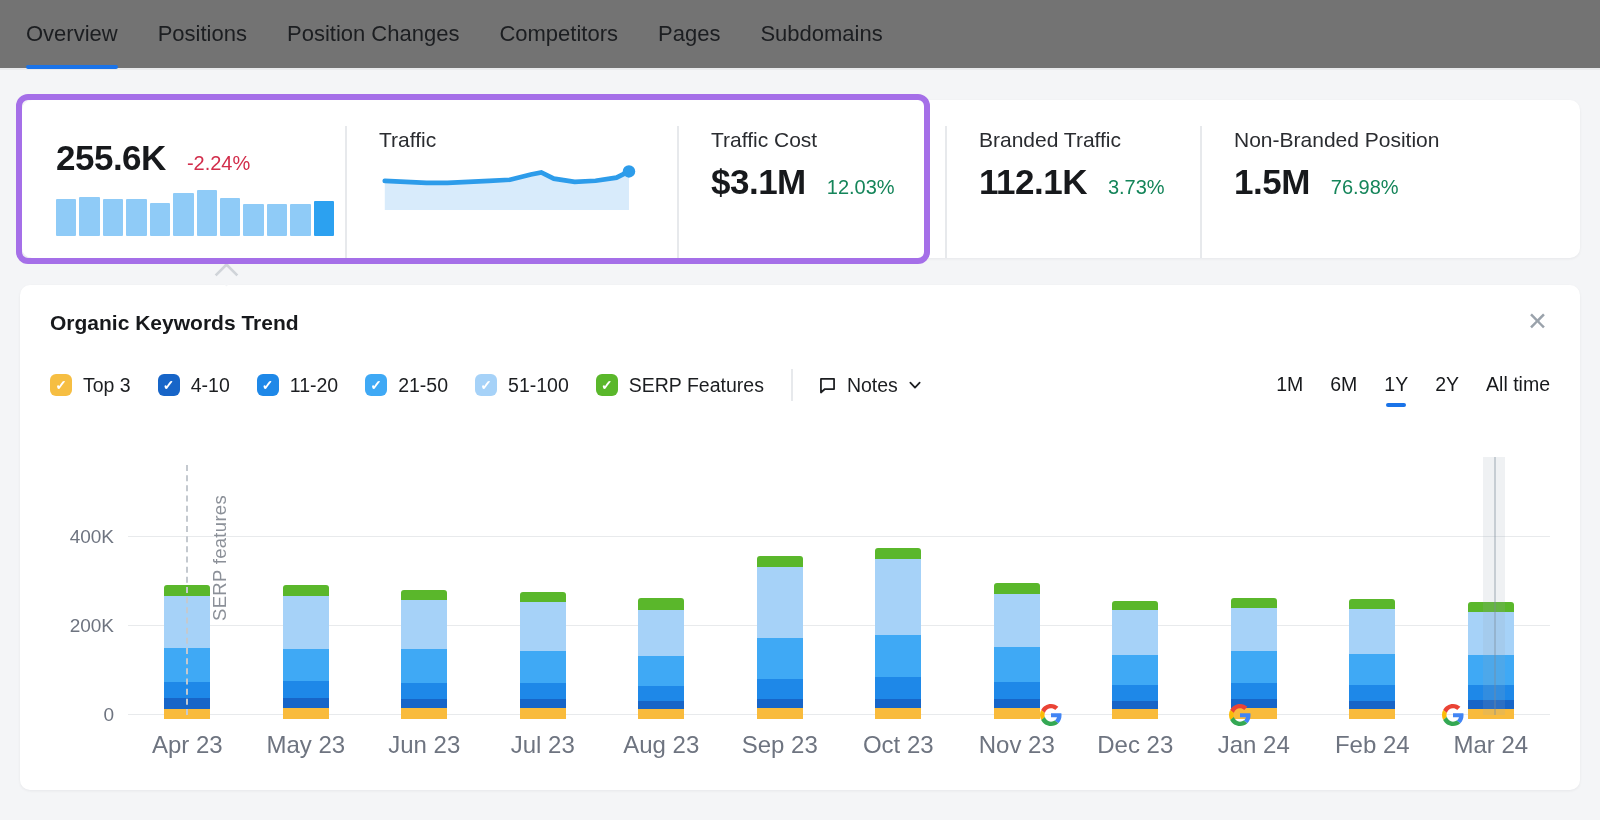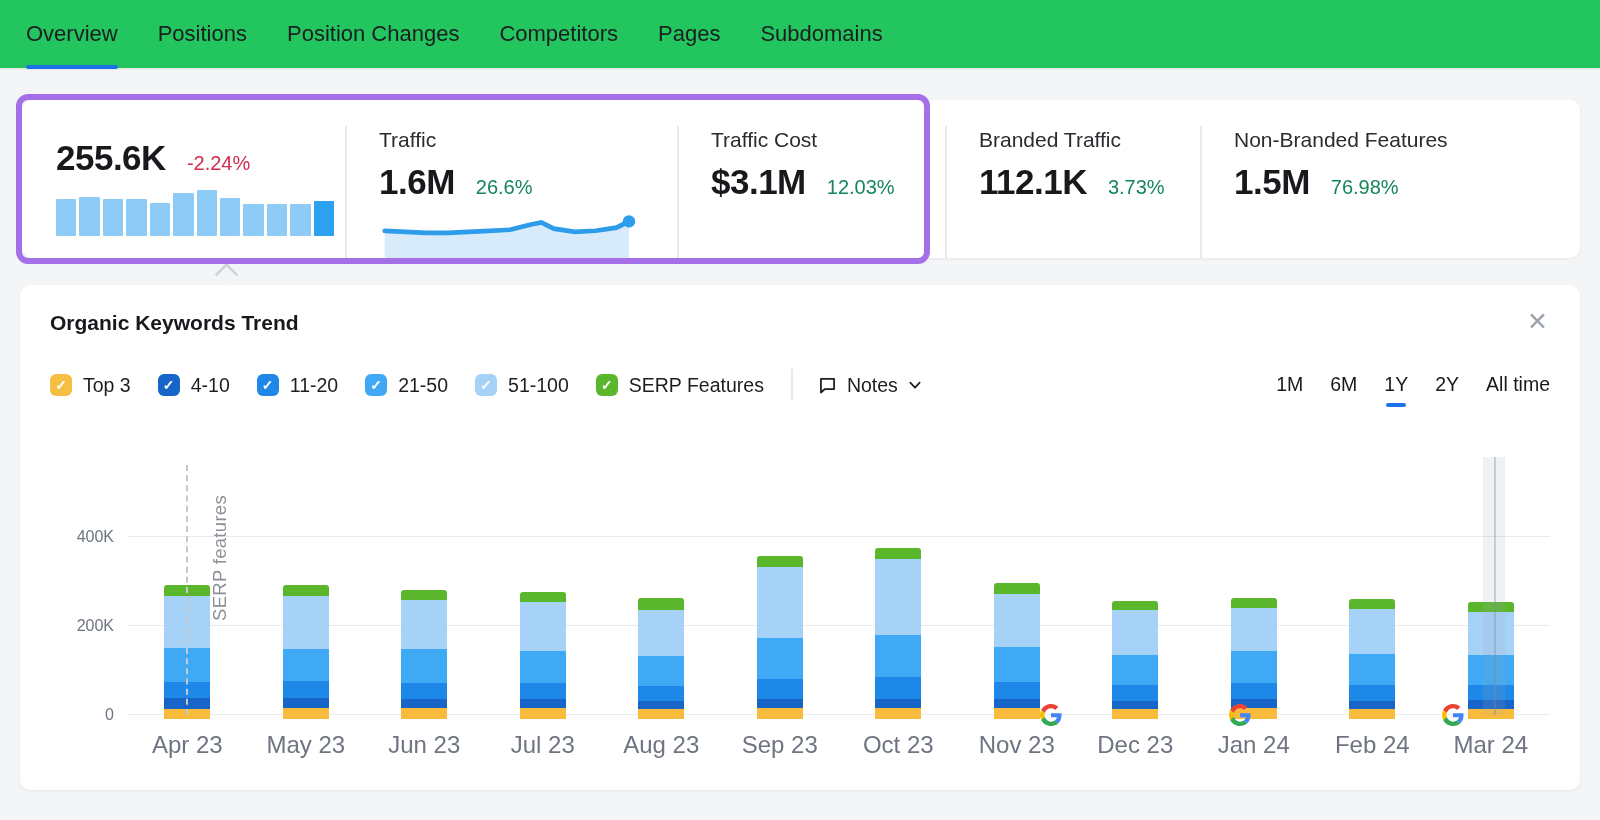--- a/index.html
+++ b/index.html
@@ -1,20 +1,20 @@
 <!DOCTYPE html>
 <html><head>
 <meta charset="utf-8">
 <style>
   * { margin:0; padding:0; box-sizing:border-box; }
   html,body { width:1600px; height:820px; overflow:hidden; }
   body { font-family:"Liberation Sans", sans-serif; background:#f4f5f7; color:#1c1e21; }
 
   
-  .topnav { background:#22c55e; height:70px; display:flex; align-items:center; gap:40px;
+  .topnav { background:#737373; height:70px; display:flex; align-items:center; gap:40px;
             padding:0 26px; border-bottom:2px solid #e9eaec;text-align:center; }
   .tab { font-size:22px; font-weight:500; color:#1c1e21; position:relative; cursor:pointer;
          height:70px; display:flex; align-items:center; }
   .tab.active::after { content:""; position:absolute; left:0; right:0; bottom:0;
          height:4px; border-radius:3px; background:#1a73e8; }
 
   
   .metrics-row { position:relative; margin:30px 20px 0 22px; width:1558px; height:158px;
                  background:#fff; border-radius:10px; display:flex;
                  box-shadow:0 1px 3px rgba(23,25,28,.06); padding:26px 0 0 0; }
@@ -54,21 +54,21 @@
   .notes-btn { display:flex; align-items:center; gap:9px; cursor:pointer; }
   .notes-label { font-size:19.5px; color:#1c1e21; }
   .ranges { margin-left:auto; display:flex; align-items:center; gap:27px; }
   .range { font-size:19.5px; color:#17191c; position:relative; cursor:pointer; padding-bottom:2px; }
   .range.active::after { content:""; position:absolute; left:2px; right:2px; bottom:-9px;
                          height:4px; border-radius:2px; background:#1a73e8; }
 
   
   .chart-wrap { margin-top:56px; display:flex; }
   .yaxis { position:relative; width:78px; height:262px; flex:0 0 78px; }
-  .ytick { position:absolute; right:14px; transform:translateY(50%); font-size:16px; color:#6e7480; }
+  .ytick { position:absolute; right:14px; transform:translateY(50%); font-size:19px; color:#6e7480; }
   .plot { position:relative; flex:1; height:262px; }
   .gridline { position:absolute; left:0; right:0; height:1px; background:#e8eaec; }
   .bars { position:absolute; inset:0; display:flex; }
   .bar-col { flex:1; display:flex; align-items:flex-end; justify-content:center; height:100%; position:relative; }
   .bar { width:46px; display:flex; flex-direction:column; justify-content:flex-end; }
   .bar .seg { width:100%; }
   .xlabels { display:flex; margin-top:12px; margin-left:78px; }
   .xlabel { flex:1; text-align:center; font-size:24px; color:#6e7480; }
 
   .serp-line { position:absolute; bottom:4px; top:8px; width:0;
@@ -113,24 +113,20 @@
         <div style="height: 37.72px; background: rgb(143, 203, 247);"></div>
         <div style="height: 32.2px; background: rgb(143, 203, 247);"></div>
         <div style="height: 32.2px; background: rgb(143, 203, 247);"></div>
         <div style="height: 32.2px; background: rgb(143, 203, 247);"></div>
         <div style="height: 34.96px; background: rgb(44, 161, 240);"></div>
       </div>
   </div>
 
   <div class="mcard c2">
     <div class="mlabel">Traffic</div>
-    <div class="mvalrow">
-      <span class="mval">1.6M</span>
-      <span class="mchange up">26.6%</span>
-    </div>
     <svg class="spark-line" id="tr-spark" width="262" height="48" viewBox="0 0 240 46">
         <polygon points="0,18 20,19 40,20 60,20 80,19 100,18 120,17 140,12 150,10 162,16 182,19 202,18 222,15 234,9 234,46 0,46" fill="#d8ebfb"></polygon>
         <polyline points="0,18 20,19 40,20 60,20 80,19 100,18 120,17 140,12 150,10 162,16 182,19 202,18 222,15 234,9" fill="none" stroke="#2d9cea" stroke-width="4.5" stroke-linecap="round"></polyline>
         <circle cx="234" cy="9" r="6" fill="#2d9cea"></circle>
       </svg>
   </div>
 
   <div class="mcard c3">
     <div class="mlabel">Traffic Cost</div>
     <div class="mvalrow">
@@ -141,21 +137,21 @@
 
   <div class="mcard c4">
     <div class="mlabel">Branded Traffic</div>
     <div class="mvalrow">
       <span class="mval">112.1K</span>
       <span class="mchange up">3.73%</span>
     </div>
   </div>
 
   <div class="mcard c5">
-    <div class="mlabel">Non-Branded Features</div>
+    <div class="mlabel">Non-Branded Position</div>
     <div class="mvalrow">
       <span class="mval">1.5M</span>
       <span class="mchange up">76.98%</span>
     </div>
   </div>
 </section>
 
 <section class="chart-card">
   <div class="panel-caret"></div>
 

